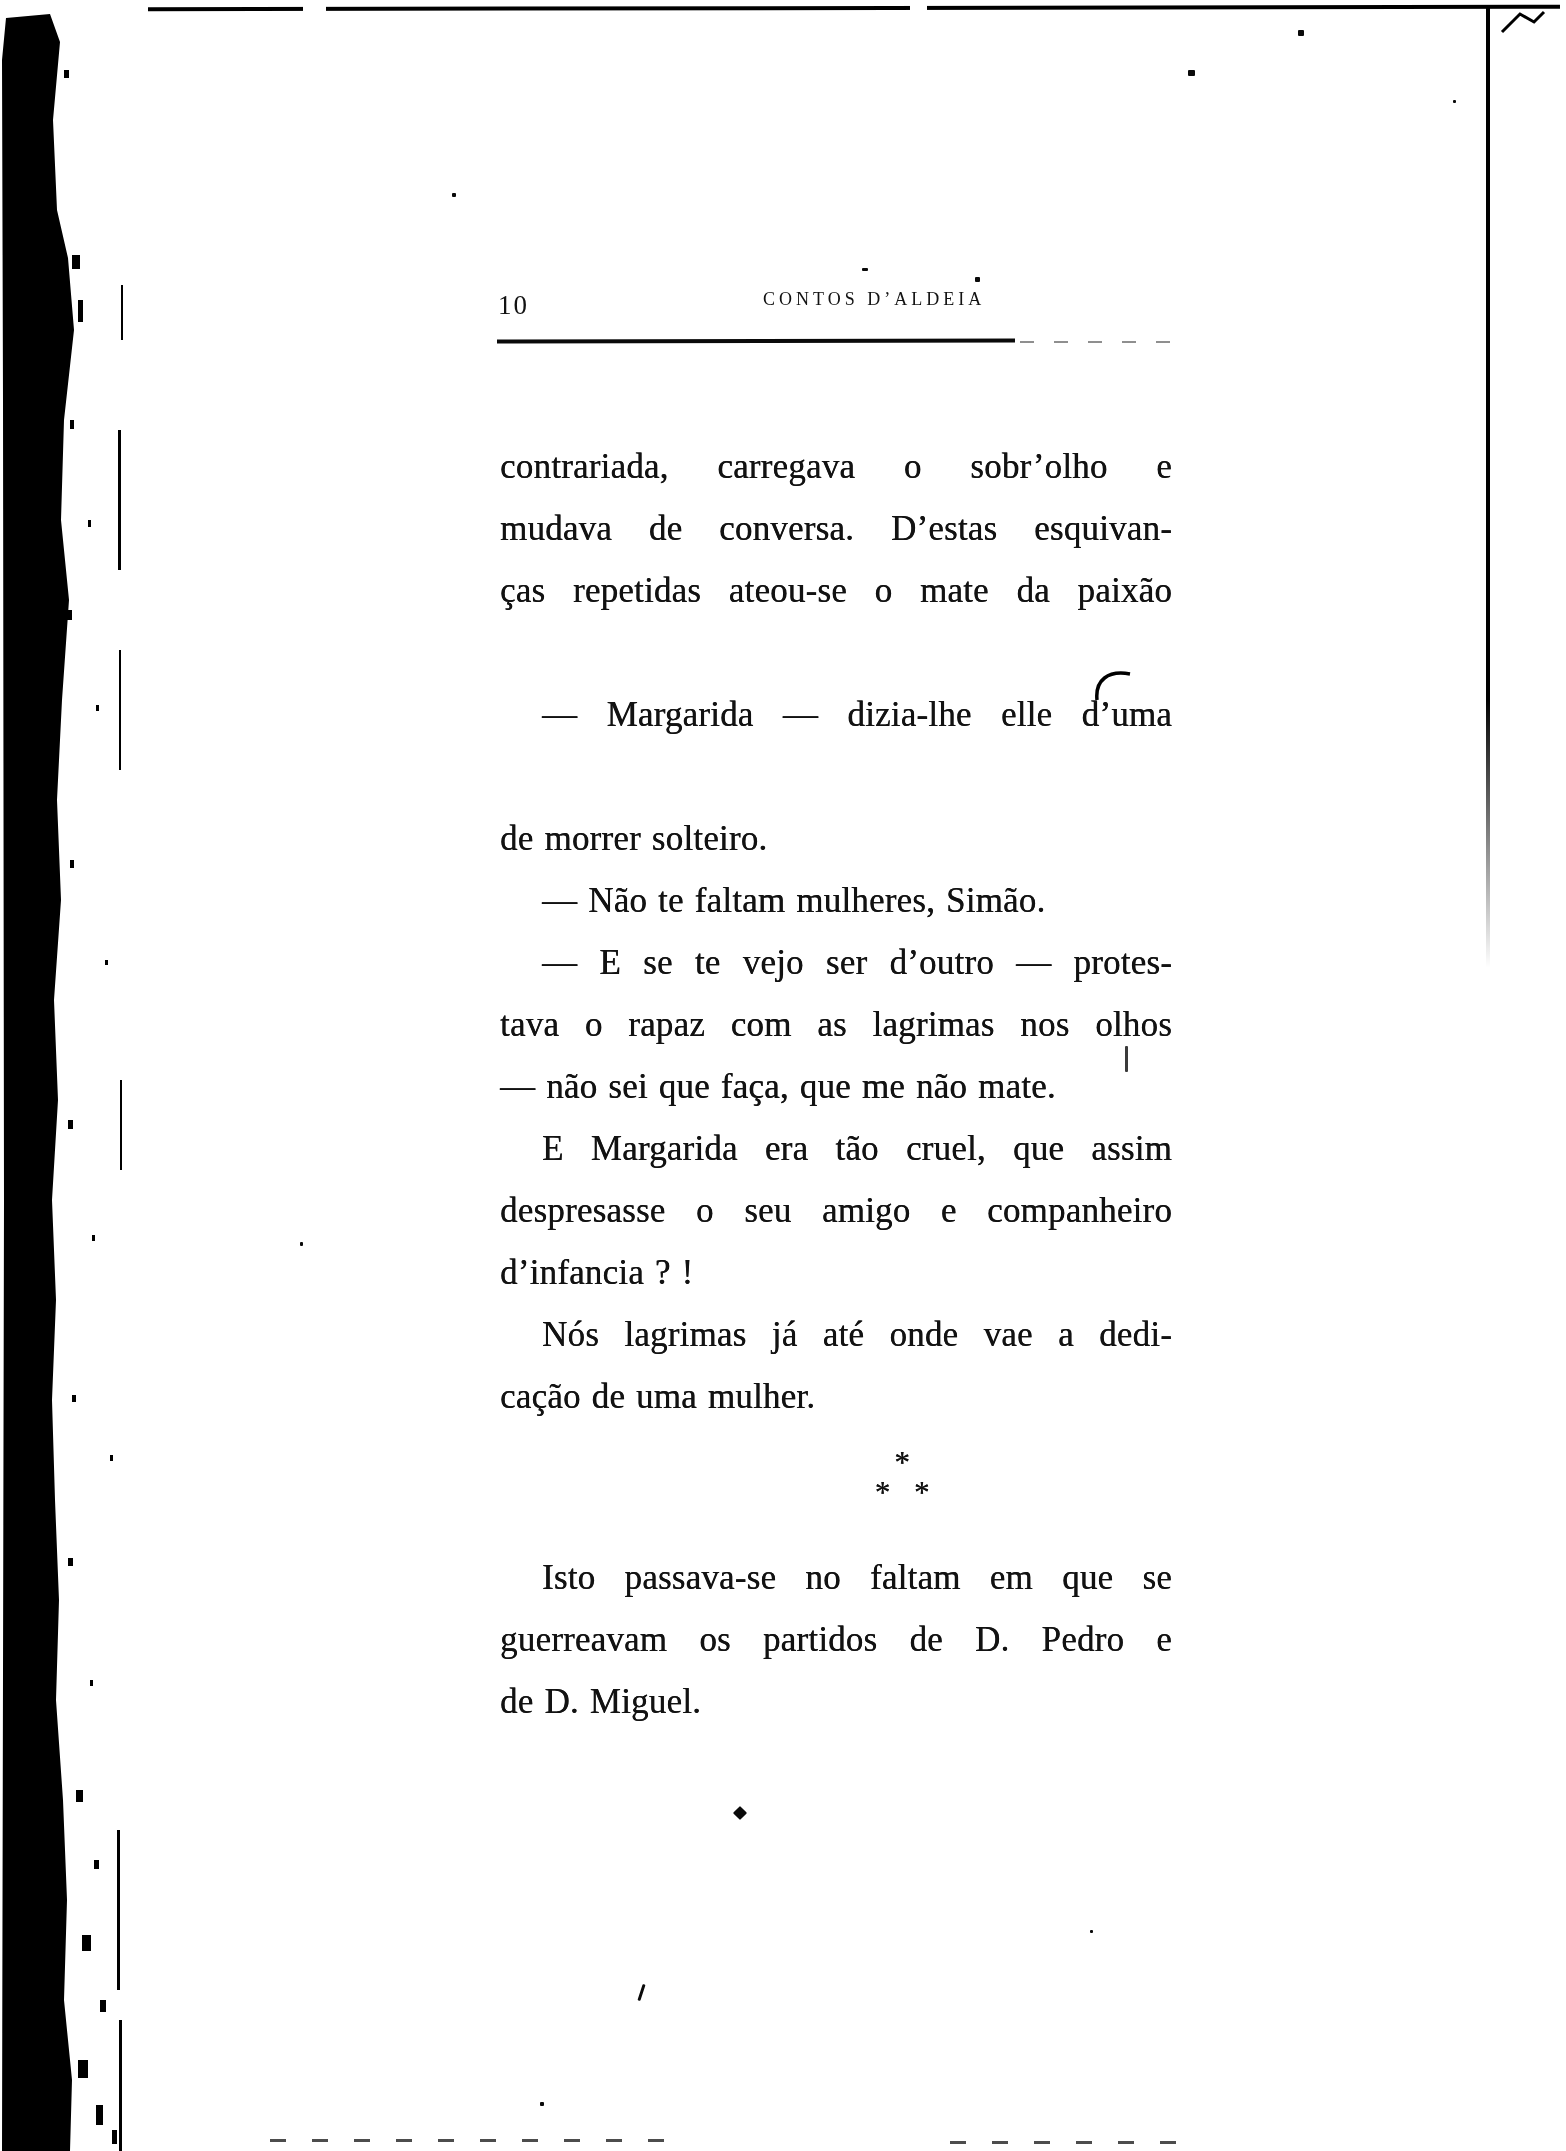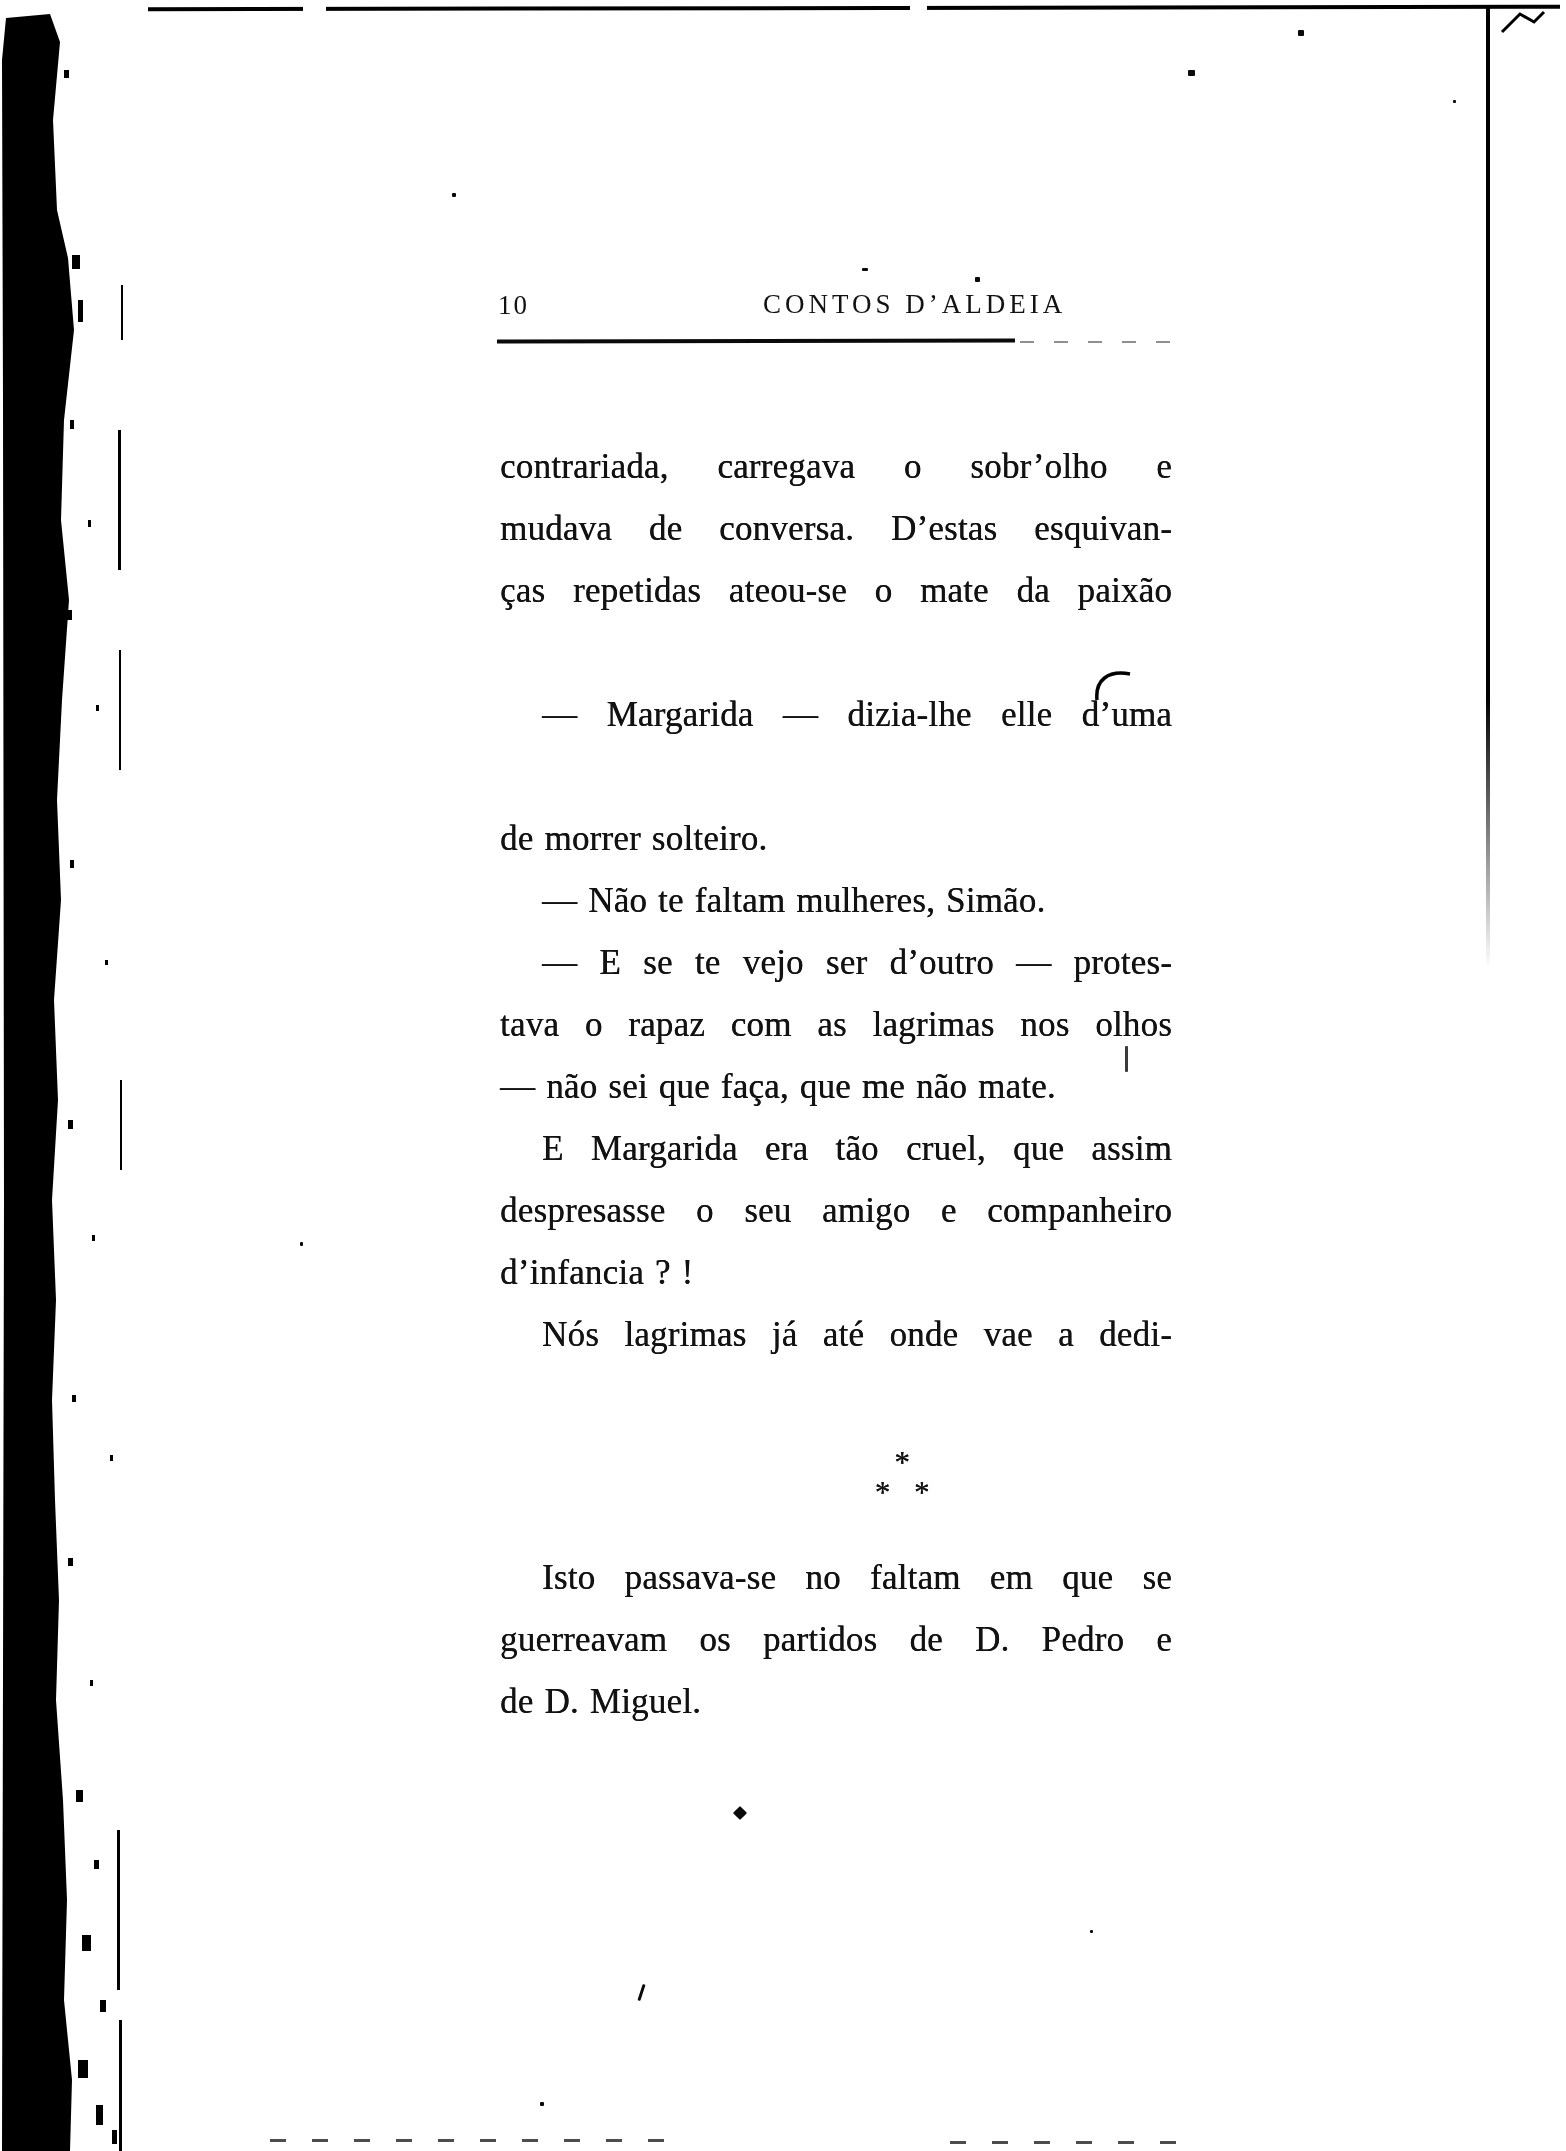--- a/index.html
+++ b/index.html
@@ -3,21 +3,21 @@
 <meta charset="utf-8">
 <style>
   html,body{margin:0;padding:0;}
   body{
     width:1566px;height:2151px;position:relative;background:#ffffff;
     font-family:"Liberation Serif", serif;color:#121212;overflow:hidden;
   }
   .page{position:absolute;inset:0;font-family:Liberation Serif, serif;}
   
   .pagenum{position:absolute;left:498px;top:290px;font-size:27px;letter-spacing:2px;}
-  .runtitle{position:absolute;left:763px;top:289px;font-size:27px;letter-spacing:4px;}
+  .runtitle{position:absolute;left:763px;top:289px;font-size:18px;letter-spacing:4px;}
   .hrule{position:absolute;left:497px;top:339px;width:518px;height:4px;background:#0a0a0a;transform:rotate(-0.12deg);}
   .hrule-faint{position:absolute;left:1020px;top:341px;width:165px;height:2px;
     background:repeating-linear-gradient(90deg,#333 0 14px,transparent 14px 34px);opacity:.55;}
   
   .ln{
     position:absolute;left:500px;width:672px;font-size:35px;line-height:44px;
     white-space:nowrap;letter-spacing:.2px;word-spacing:2px;
     text-shadow:0.35px 0 0 currentColor;
   }
   .jst{text-align:justify;text-align-last:justify;}
@@ -59,20 +59,21 @@
 
   <div class="ln jst ind" style="top:941px">— E se te vejo ser d’outro — protes-</div>
   <div class="ln jst" style="top:1003px">tava o rapaz com as lagrimas nos olhos</div>
   <div class="ln" style="top:1065px">— não sei que faça, que me não mate.</div>
 
   <div class="ln jst ind" style="top:1127px">E Margarida era tão cruel, que assim</div>
   <div class="ln jst" style="top:1189px">despresasse o seu amigo e companheiro</div>
   <div class="ln" style="top:1251px">d’infancia ? !</div>
 
   <div class="ln jst ind" style="top:1313px">Nós lagrimas já até onde vae a dedi-</div>
+  <div class="ln" style="top:1375px">cação de uma mulher.</div>
 
   <div class="ast" style="top:1448px">*</div>
   <div class="ast row2" style="top:1478px">* *</div>
 
   <div class="ln jst ind" style="top:1556px">Isto passava-se no faltam em que se</div>
   <div class="ln jst" style="top:1618px">guerreavam os partidos de D. Pedro e</div>
   <div class="ln" style="top:1680px">de D. Miguel.</div>
 
   <svg class="scanband" width="150" height="2151" viewBox="0 0 150 2151">
     <polygon fill="#000" points="6,18 50,14 60,42 53,120 57,210 68,258 74,330 64,420 61,520 69,600 62,700 57,800 61,900 54,1000 58,1100 52,1200 56,1300 52,1400 55,1500 59,1600 56,1700 63,1800 67,1900 64,2000 72,2080 70,2151 2,2151 4,1200 3,400 2,60"></polygon>

